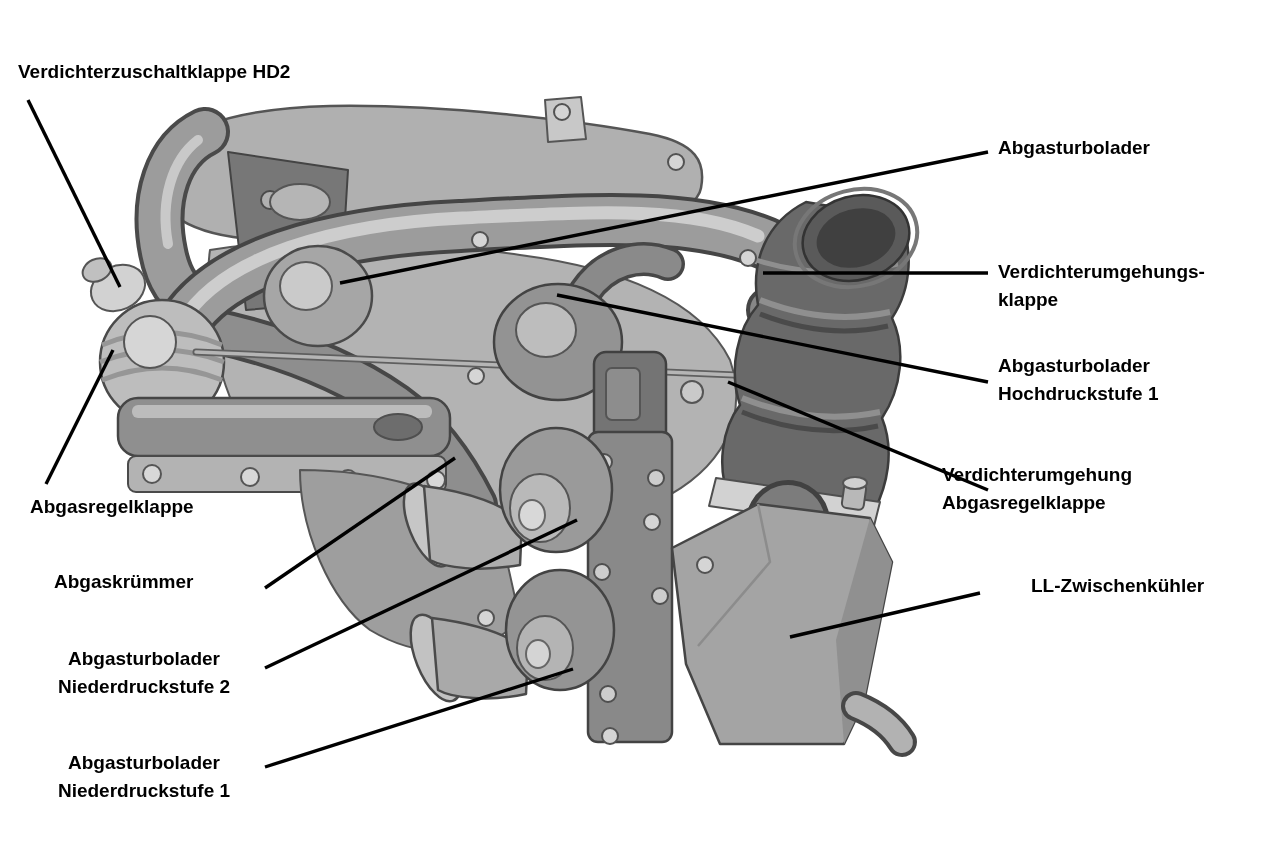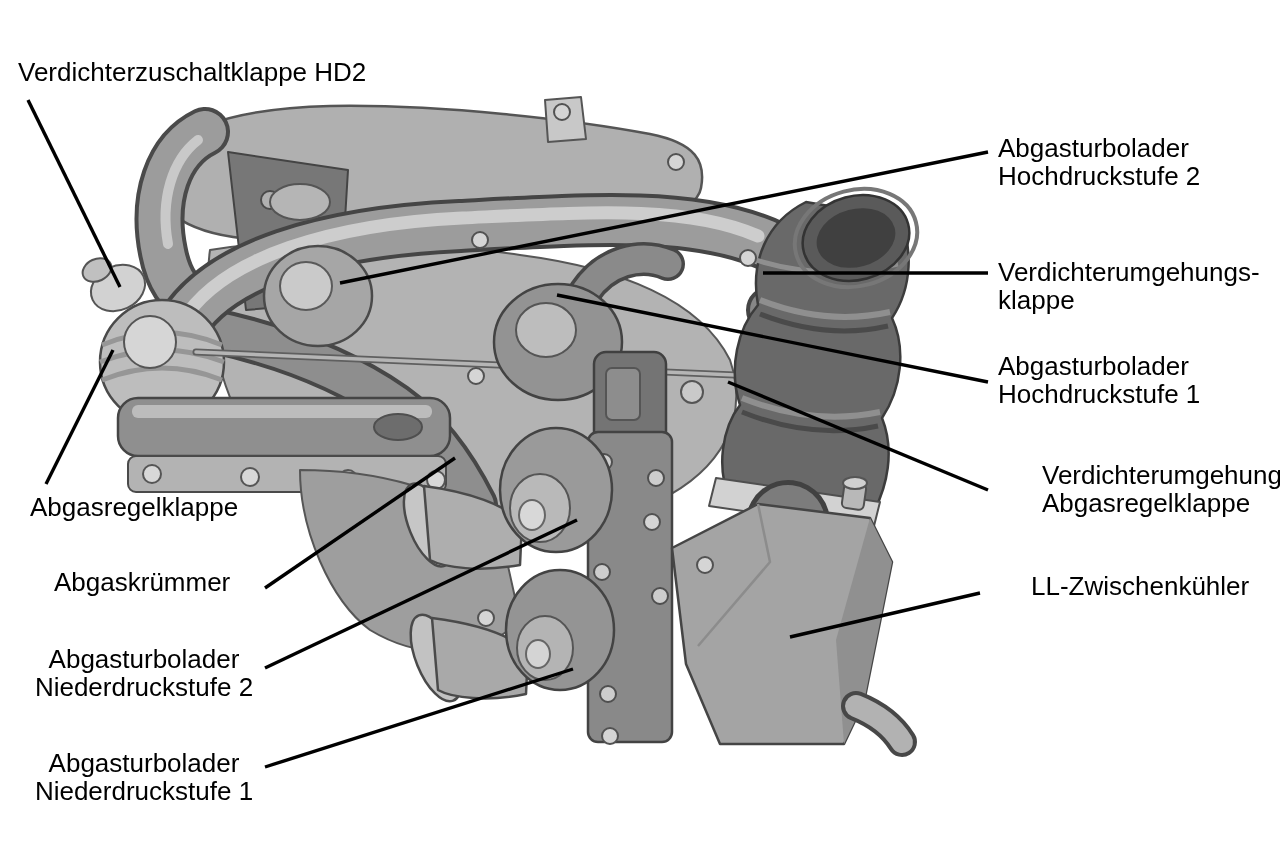--- a/index.html
+++ b/index.html
@@ -3,28 +3,28 @@
 <meta charset="utf-8">
 <style>
   html,body{margin:0;padding:0;}
   body{
     width:1280px;height:860px;background:#ffffff;overflow:hidden;
     font-family:"Liberation Sans",sans-serif;
   }
   .stage{position:relative;width:1280px;height:860px;background:#ffffff;}
   .stage > svg{position:absolute;left:0;top:0;}
   .label{
-    position:absolute;color:#000;font-size:26px;line-height:28px;
-    white-space:nowrap;letter-spacing:0px;
+    position:absolute;color:#000;font-size:19px;line-height:28px;
+    white-space:nowrap;letter-spacing:0px;font-weight:bold;
   }
   .lbl-vzk  {left:18px;  top:58px;}
   .lbl-atl-hd2{left:998px;top:134px;}
   .lbl-vuk  {left:998px; top:258px;}
   .lbl-atl-hd1{left:998px;top:352px;}
-  .lbl-vu-nd{left:1042px; top:461px;}
+  .lbl-vu-nd{left:942px; top:461px;}
   .lbl-llzk {left:1031px; top:572px;}
   .lbl-ark  {left:30px;  top:493px;}
   .lbl-akr  {left:54px;  top:568px;}
   .lbl-atl-nd2{left:22px;top:645px;width:244px;text-align:center;}
   .lbl-atl-nd1{left:22px;top:749px;width:244px;text-align:center;}
 </style>
 </head>
 <body>
 
 <div class="stage">
@@ -180,21 +180,20 @@
       <line x1="573" y1="669" x2="265" y2="767"></line>
     </g>
   </svg>
 
   <div class="label lbl-vzk">
     <div>Verdichterzuschaltklappe HD2</div>
   </div>
 
   <div class="label lbl-atl-hd2">
     <div>Abgasturbolader</div>
-    <div>Hochdruckstufe 2</div>
   </div>
 
   <div class="label lbl-vuk">
     <div>Verdichterumgehungs-</div>
     <div>klappe</div>
   </div>
 
   <div class="label lbl-atl-hd1">
     <div>Abgasturbolader</div>
     <div>Hochdruckstufe 1</div>

